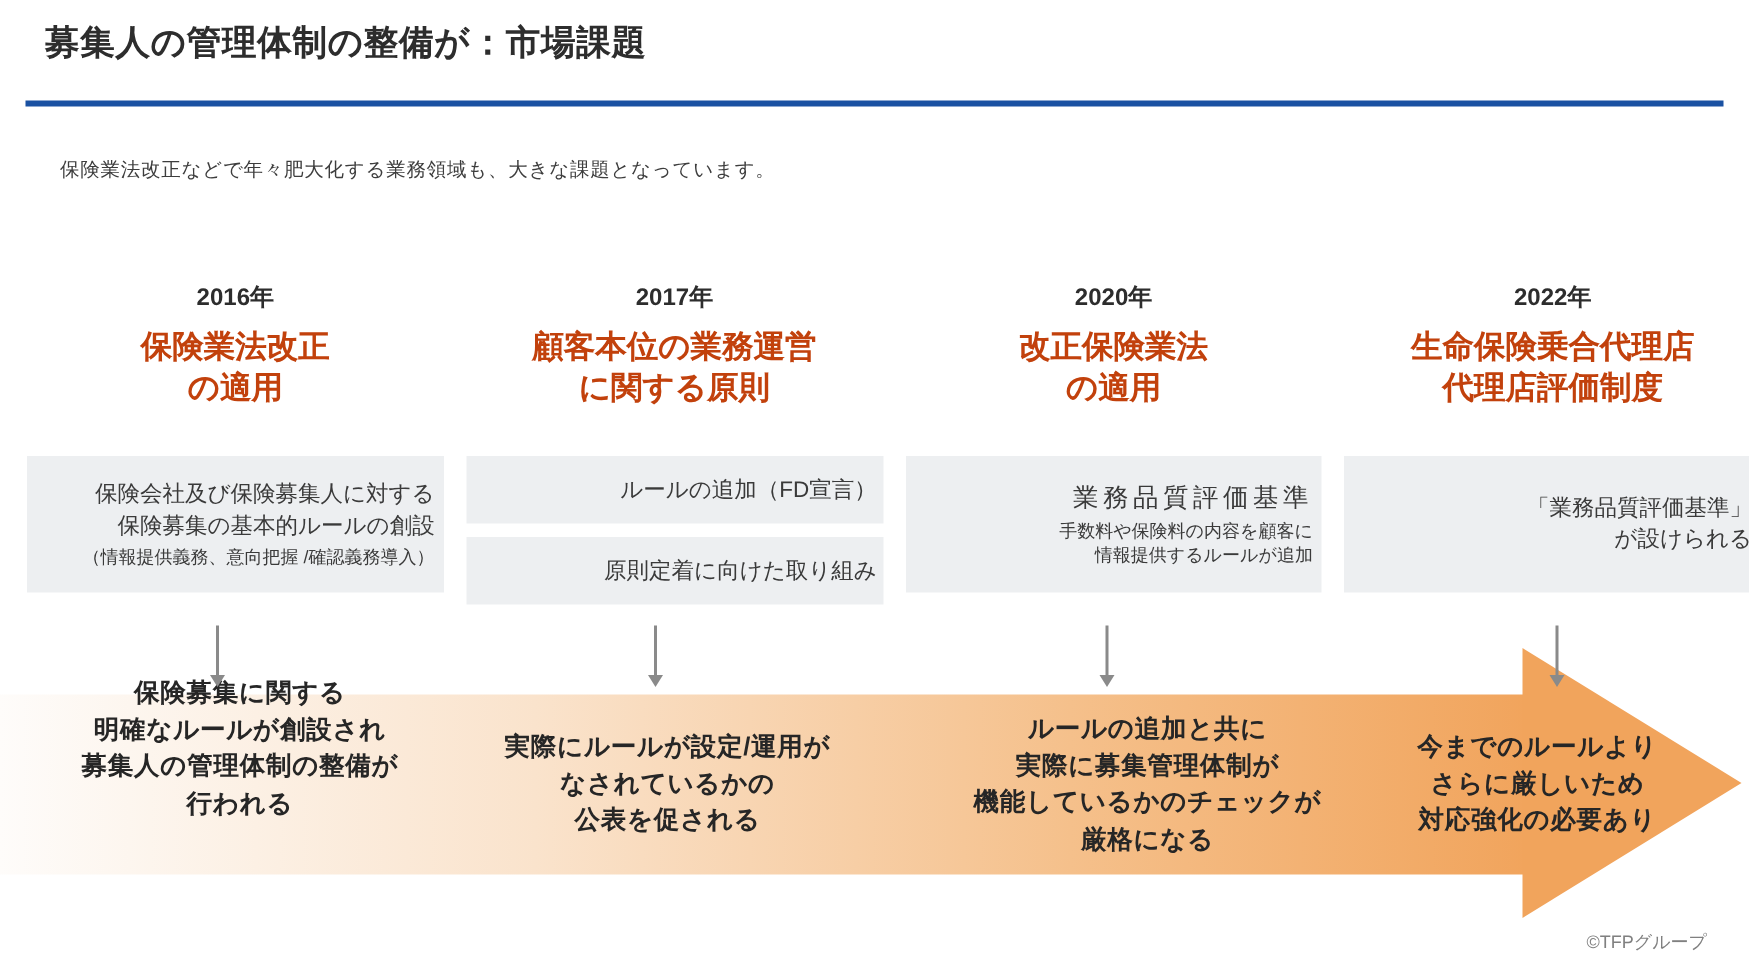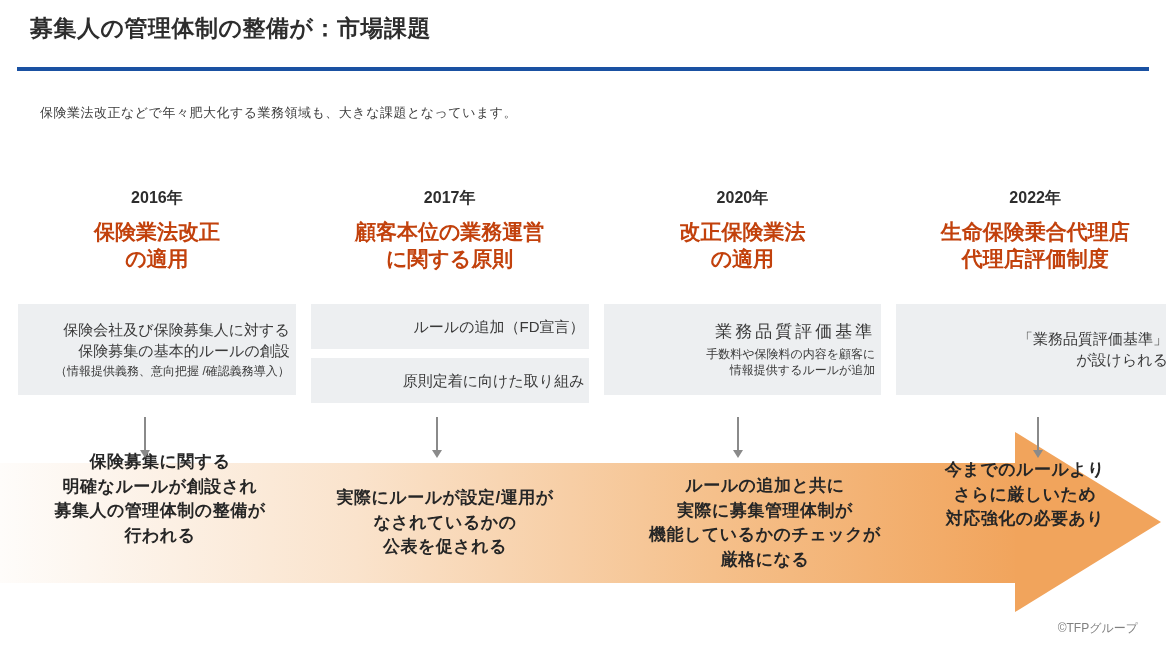--- a/index.html
+++ b/index.html
@@ -30,21 +30,21 @@
   .da1{left:140px;} .da2{left:432px;} .da3{left:733px;} .da4{left:1033px;}
 
   .arrow-body{position:absolute;left:0;top:463px;width:1020px;height:120px;z-index:1;
     background:linear-gradient(90deg,#fefcfa 0%,#fae3cc 35%,#f5c08b 70%,#f1a45c 100%);}
   .arrow-head{position:absolute;left:1015px;top:432px;width:0;height:0;z-index:1;
     border-top:90px solid transparent;border-bottom:90px solid transparent;border-left:146px solid #F1A45C;}
   .at{position:absolute;z-index:2;font-weight:bold;font-size:17px;line-height:1.45;color:#262626;text-align:center;white-space:pre-line;letter-spacing:.5px;}
   .at1{left:25px;top:450px;width:270px;}
   .at2{left:305px;top:486px;width:280px;}
   .at3{left:615px;top:474px;width:300px;}
-  .at4{left:885px;top:458px;width:280px;text-align:center;}
+  .at4{left:885px;top:486px;width:280px;text-align:center;}
 
   .footer{position:absolute;right:28px;top:620px;font-size:12px;color:#808080;}
 </style>
 </head>
 <body>
 
 <div class="title">募集人の管理体制の整備が：市場課題</div>
 <div class="rule"></div>
 <div class="subtitle">保険業法改正などで年々肥大化する業務領域も、大きな課題となっています。</div>
 

